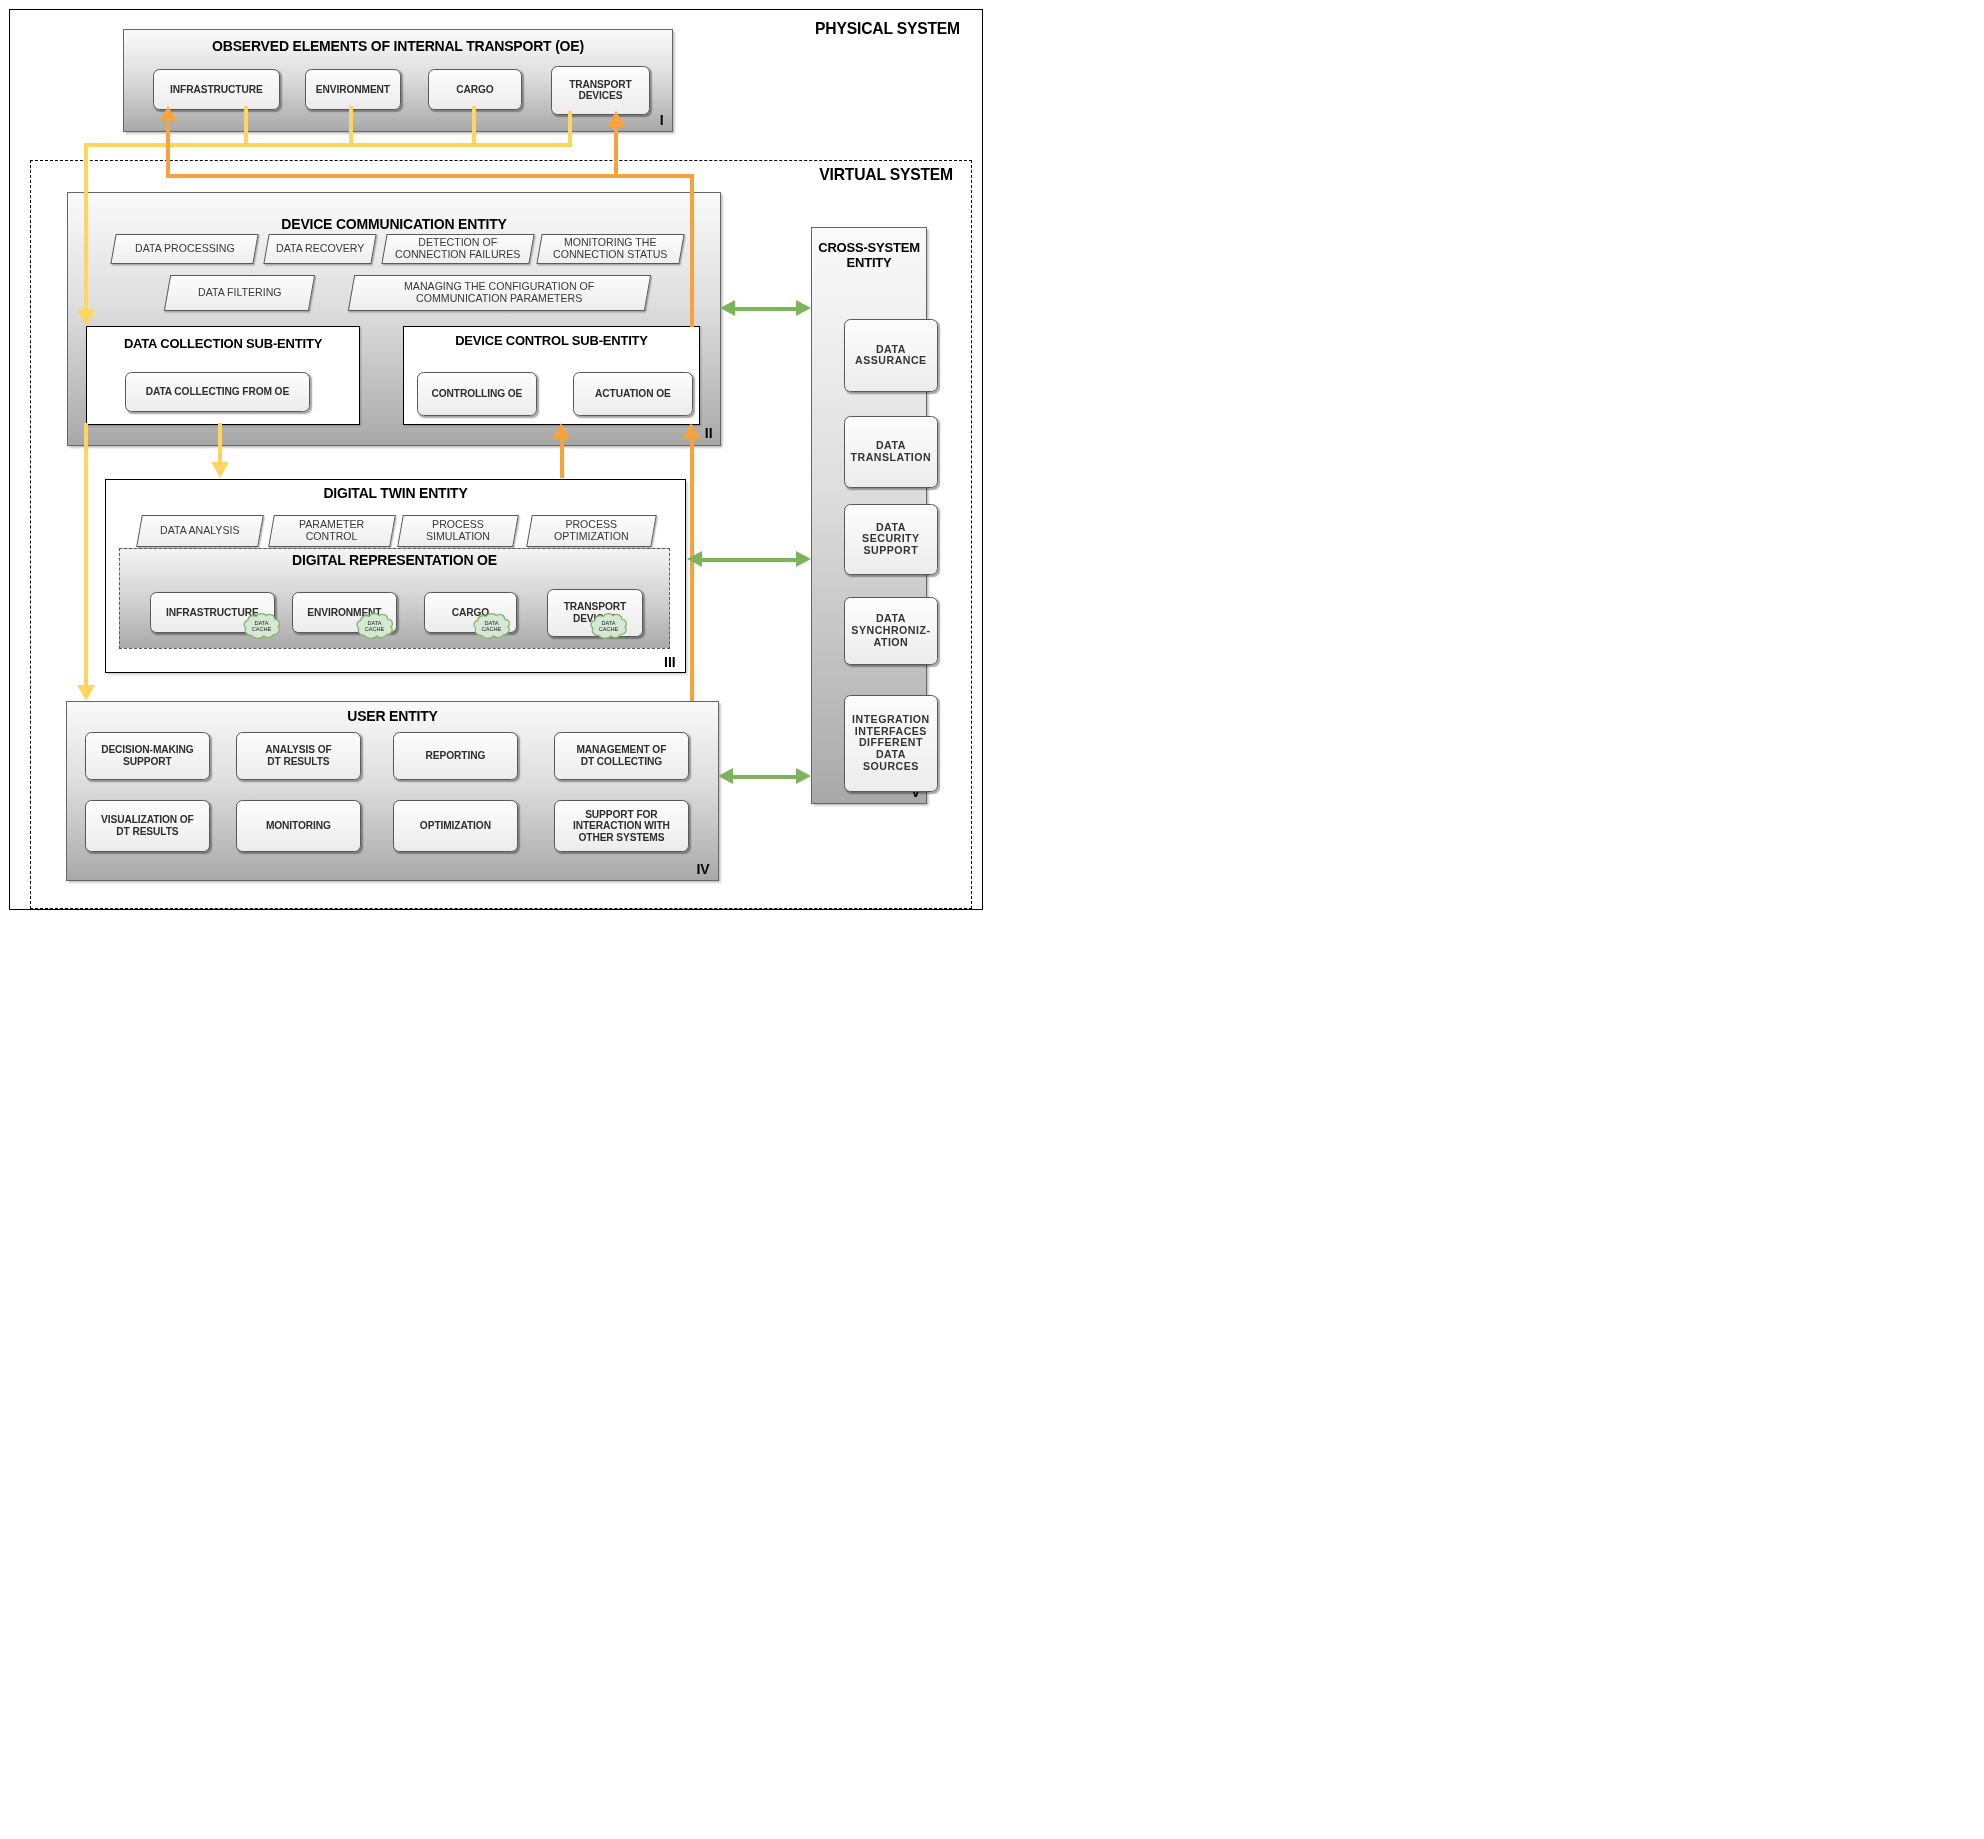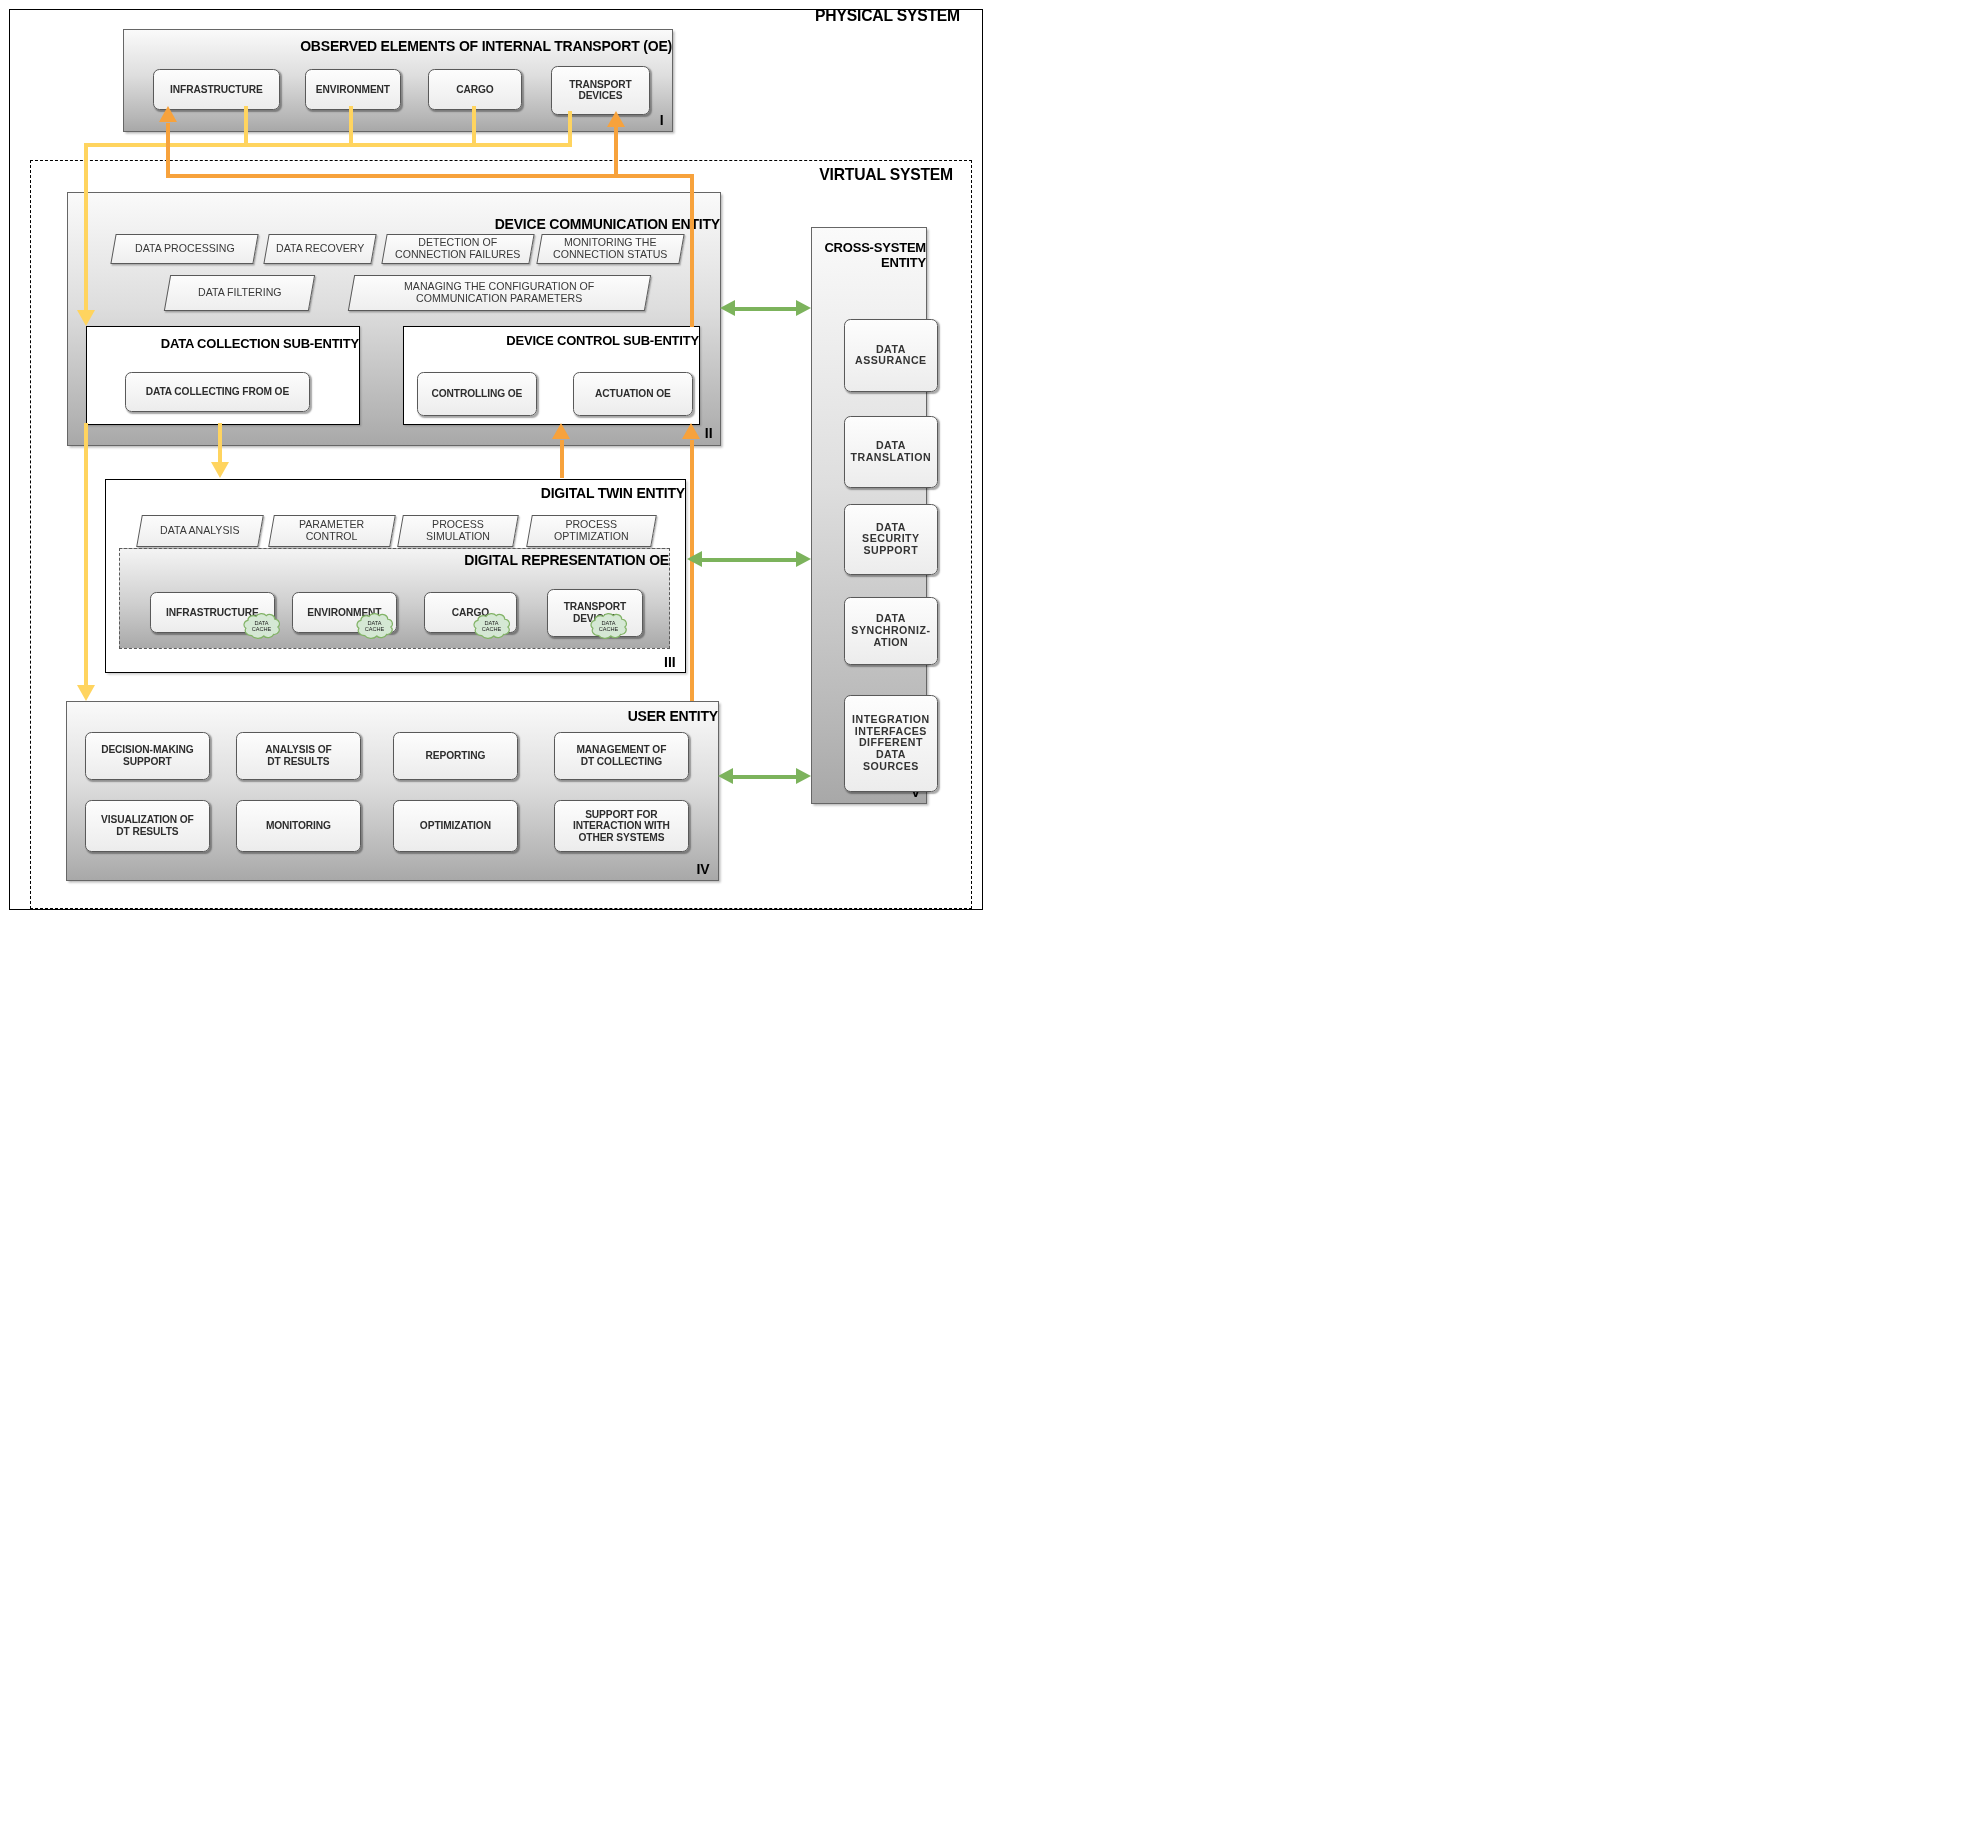--- a/index.html
+++ b/index.html
@@ -4,21 +4,21 @@
 <style>
   html,body { margin:0; padding:0; background:#fff; }
   body { width:992px; height:920px; position:relative; font-family:"Liberation Sans", sans-serif; overflow:hidden; }
   .frame { position:absolute; border:1.9px solid #000; background:#fff; }
   .dashedframe { position:absolute; border:1.4px dashed #000; }
   .syslabel { position:absolute; font-size:15.7px; font-weight:bold; color:#000; letter-spacing:-0.2px; }
   .ebox { position:absolute; background:linear-gradient(180deg,#fafafa 0%,#dedede 45%,#b5b5b5 88%,#a8a8a8 100%); border:0.9px solid #666; box-shadow:1.9px 1.9px 2.3px rgba(0,0,0,.30); }
   .wbox { position:absolute; background:#fff; border:1.4px solid #000; box-shadow:1.4px 1.4px 1.9px rgba(0,0,0,.22); }
   .dtebox { position:absolute; background:#fff; border:1.9px solid #000; box-shadow:1.9px 1.9px 2.3px rgba(0,0,0,.22); }
   .drobox { position:absolute; background:linear-gradient(180deg,#f4f4f4 0%,#cfcfcf 55%,#a9a9a9 100%); border:1.4px dashed #5b5b5b; }
-  .title { position:absolute; left:0; right:0; text-align:right; font-weight:bold; color:#000; letter-spacing:-0.2px; white-space:pre-line; line-height:1.12; }
+  .title { position:absolute; left:0; right:0; text-align:center; font-weight:bold; color:#000; letter-spacing:-0.2px; white-space:pre-line; line-height:1.12; }
   .t30 { font-size:14px; } .t28 { font-size:13px; }
   .numeral { position:absolute; font-weight:bold; font-size:14px; color:#000; }
   .node { position:absolute; display:flex; align-items:center; justify-content:center; text-align:center;
           background:linear-gradient(180deg,#fdfdfd,#ececec); border:0.9px solid #595959; border-radius:6.5px;
           box-shadow:1.4px 1.4px 1.4px rgba(0,0,0,.35); font-weight:bold; font-size:10.2px; color:#2d2d2d;
           line-height:1.12; white-space:pre-line; letter-spacing:-0.1px; padding:0.9px; }
   .cse-node { letter-spacing:0.5px; font-size:10.6px; color:#333;margin-left:20px; }
   .para { position:absolute; display:flex; align-items:center; justify-content:center; text-align:center;
           background:linear-gradient(180deg,#fcfcfc,#eeeeee); border:0.9px solid #595959; transform:skewX(-10deg);
           box-shadow:1.4px 1.4px 1.4px rgba(0,0,0,.28); font-size:10.6px; color:#383838; line-height:1.12; white-space:pre-line; }
@@ -34,21 +34,21 @@
   .ghead-right { position:absolute; right:0; top:0; width:0; height:0; border-top:8.8px solid transparent; border-bottom:8.8px solid transparent; border-left:15.7px solid #7CB35C; }
   .cloud { position:absolute; width:39px; height:30.5px; }
   .cloud svg { position:absolute; left:0; top:0; width:100%; height:100%; }
   .cloud-label { position:absolute; inset:0; display:flex; align-items:center; justify-content:center; text-align:center;
                  font-size:5.6px; line-height:1.08; white-space:pre-line; color:#222; }
 </style>
 </head>
 <body>
 
 <div class="frame" style="left:9.3px;top:9.3px;width:972px;height:899px"></div>
-<div class="syslabel" style="right:32px;top:7px">PHYSICAL SYSTEM</div>
+<div class="syslabel" style="right:32px;top:20px">PHYSICAL SYSTEM</div>
 
 <div class="dashedframe" style="left:30px;top:160px;width:940px;height:747px"></div>
 <div class="syslabel" style="right:39px;top:166px">VIRTUAL SYSTEM</div>
 
 <div class="ebox" style="left:123px;top:29px;width:548px;height:101px">
   <div class="title t30" style="top:9.3px">OBSERVED ELEMENTS OF INTERNAL TRANSPORT (OE)</div>
   <div class="numeral" style="right:8.3px;bottom:2.8px">I</div>
 </div>
 <div class="node" style="left:153px;top:69px;width:123px;height:37px">INFRASTRUCTURE</div>
 <div class="node" style="left:305px;top:69px;width:92px;height:37px">ENVIRONMENT</div>

